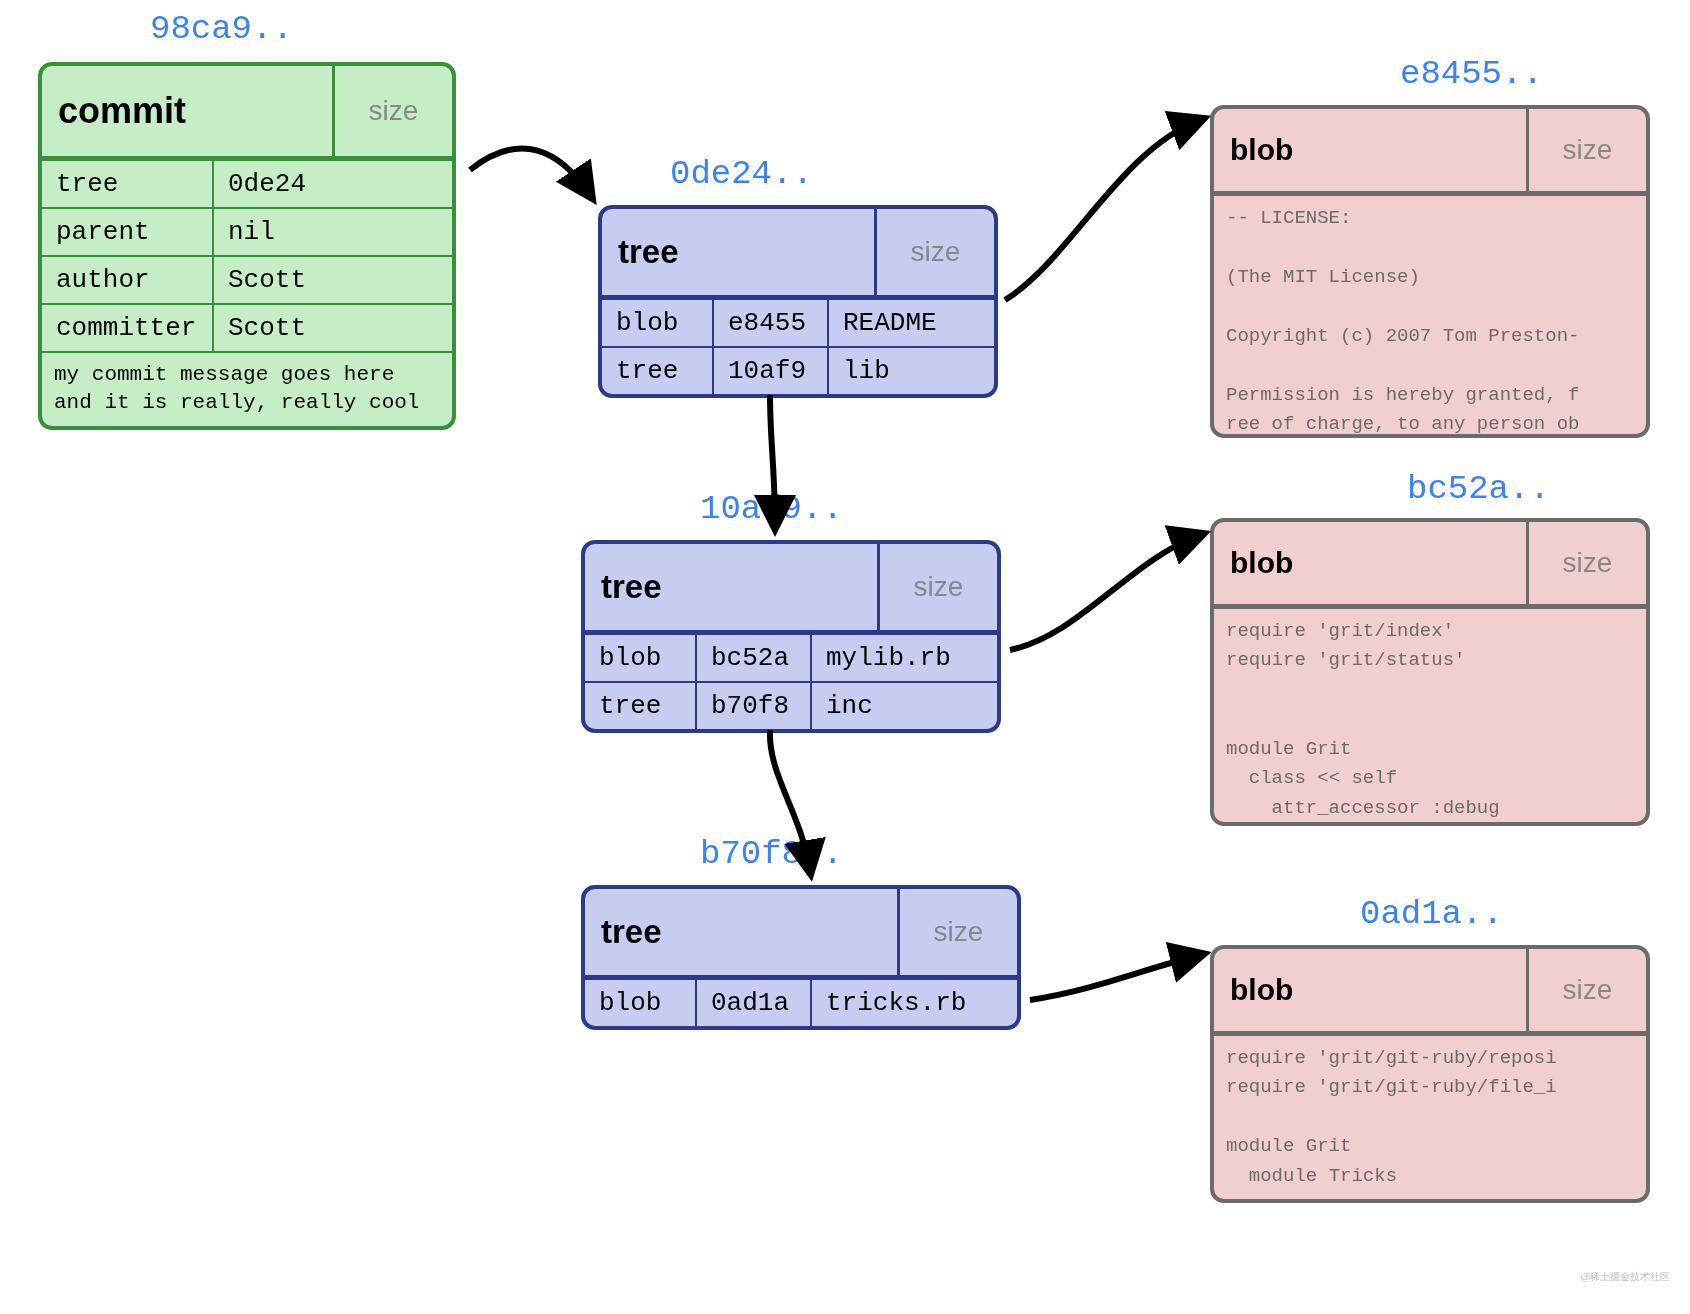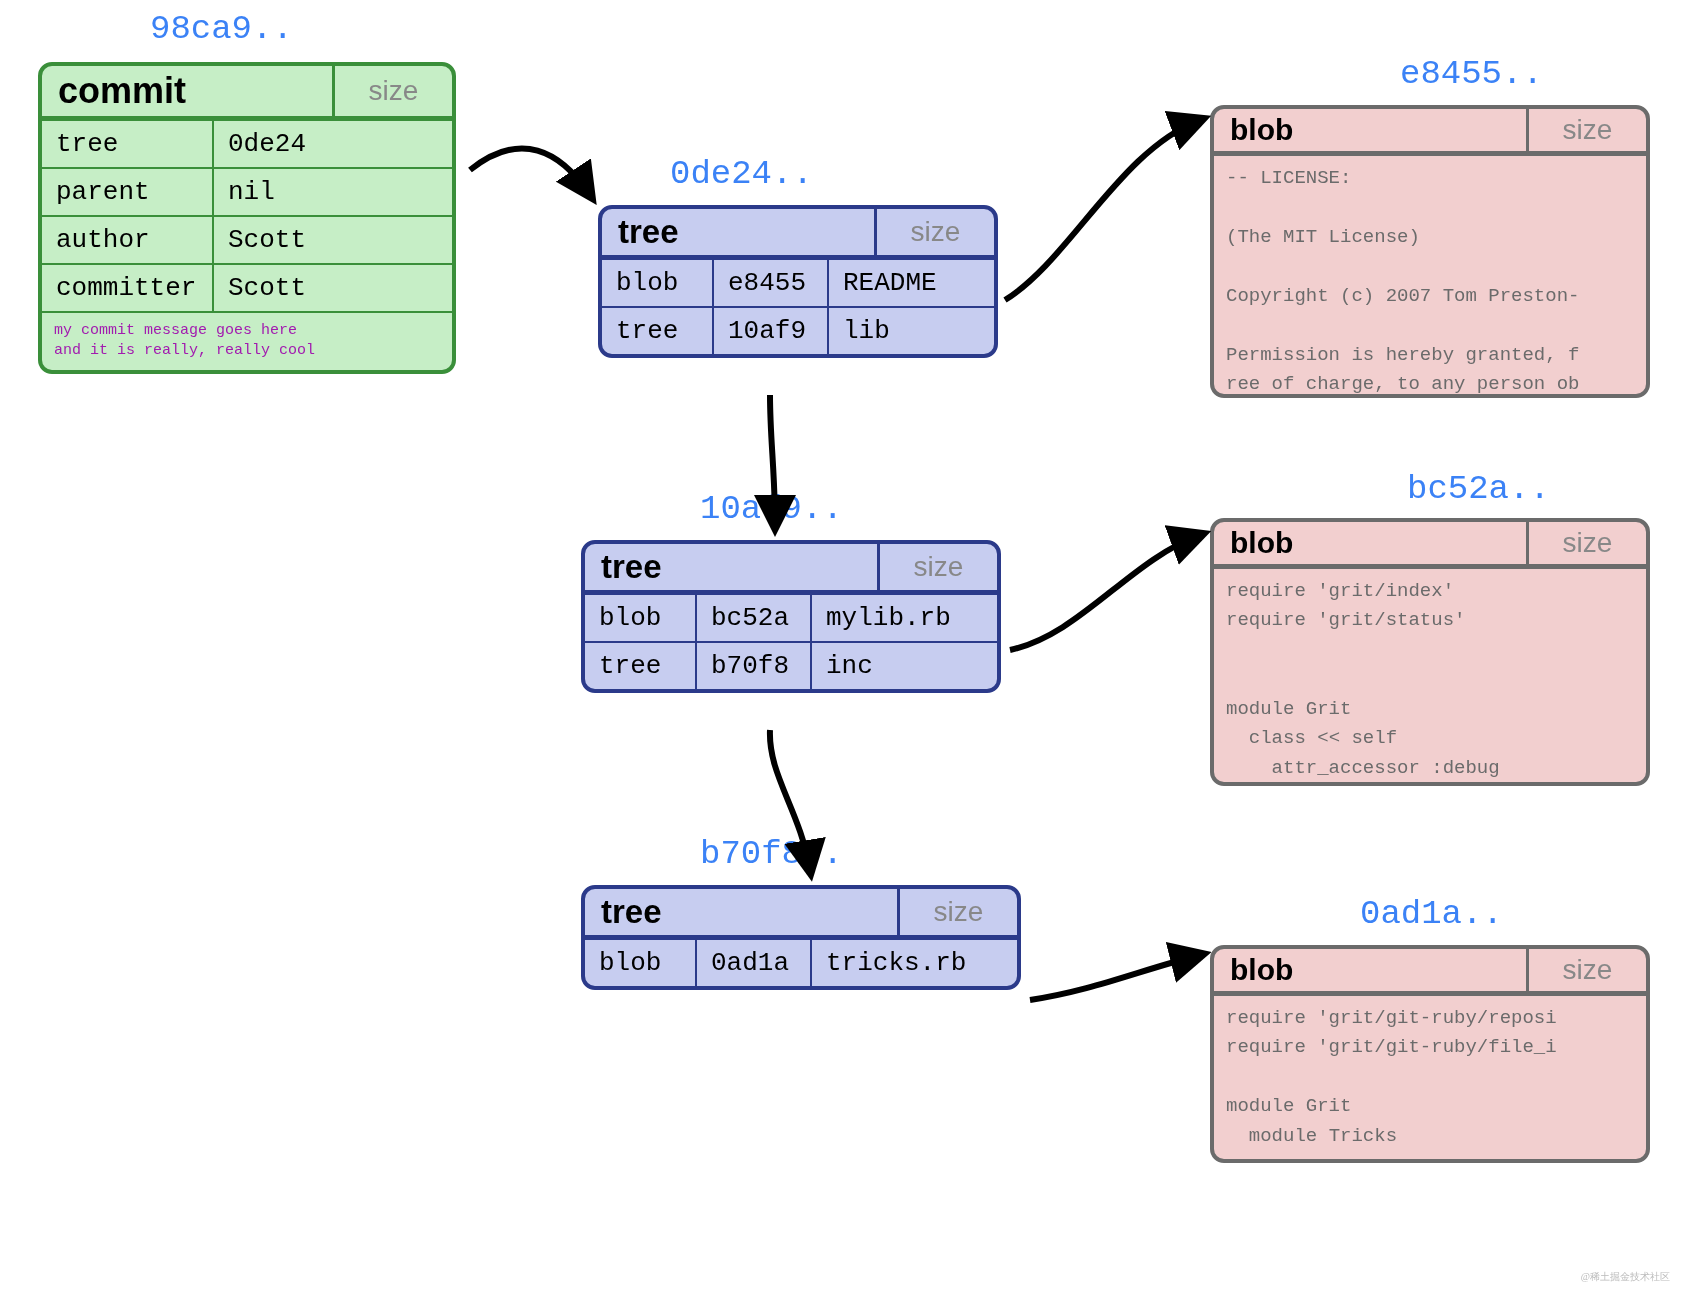--- a/index.html
+++ b/index.html
@@ -24,21 +24,21 @@
     font-size: 34px;
     color: #3b82f6;
     white-space: nowrap;
   }
   .hdr {
     display: flex;
     border-bottom: 3px solid;
   }
   .hdr .type {
     flex: 1;
-    padding: 4px 16px;
+    padding: 24px 16px;
     font-weight: 700;
     font-size: 36px;
     font-family: Helvetica, Arial, sans-serif;
   }
   .hdr .size {
     width: 120px;
     border-left: 3px solid;
     display: flex;
     align-items: center;
     justify-content: center;
@@ -54,22 +54,22 @@
     font-size: 26px;
   }
   .row > div {
     padding: 8px 14px;
   }
   .row > div + div { border-left: 2px solid; }
   .msg, .content {
     border-top: 2px solid;
     padding: 8px 12px;
     font-family: "Courier New", monospace;
-    font-size: 15px;
-    color: #a21caf;
+    font-size: 21px;
+    color: #000000;
     white-space: pre-wrap;
     line-height: 1.35;
   }
 
   
   .commit { background: #c6eec6; border-color: #3a8f3a; }
   .commit .hdr, .commit .row, .commit .msg, .commit .hdr .size, .commit .row > div + div { border-color: #3a8f3a; }
 
   
   .tree { background: #c7cdf0; border-color: #2b3a8a; }

